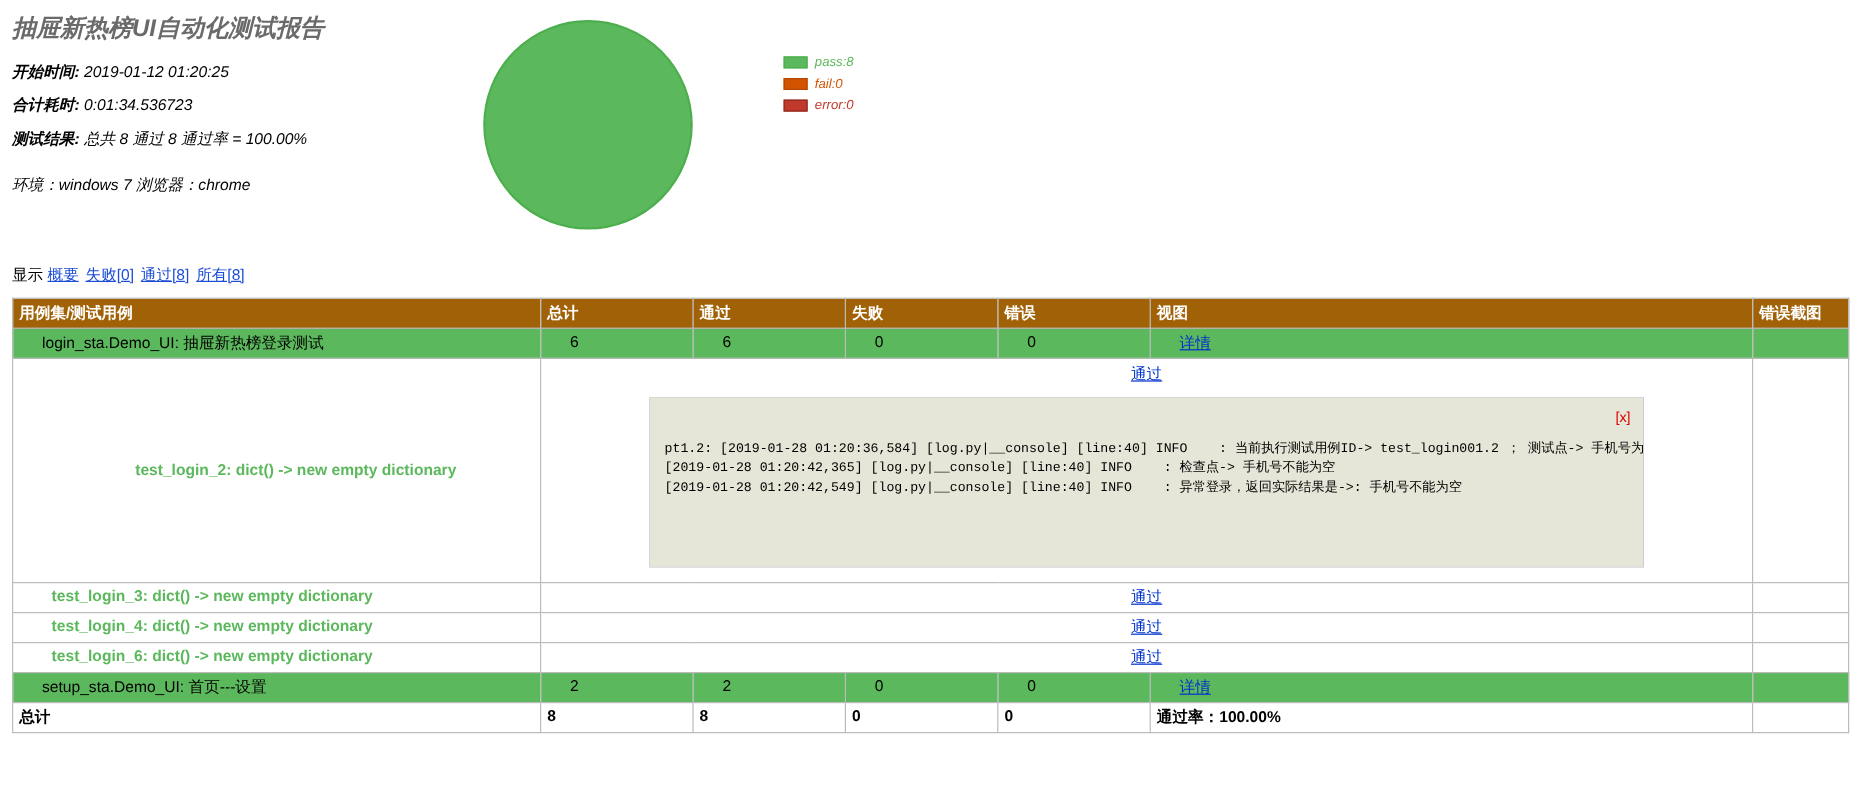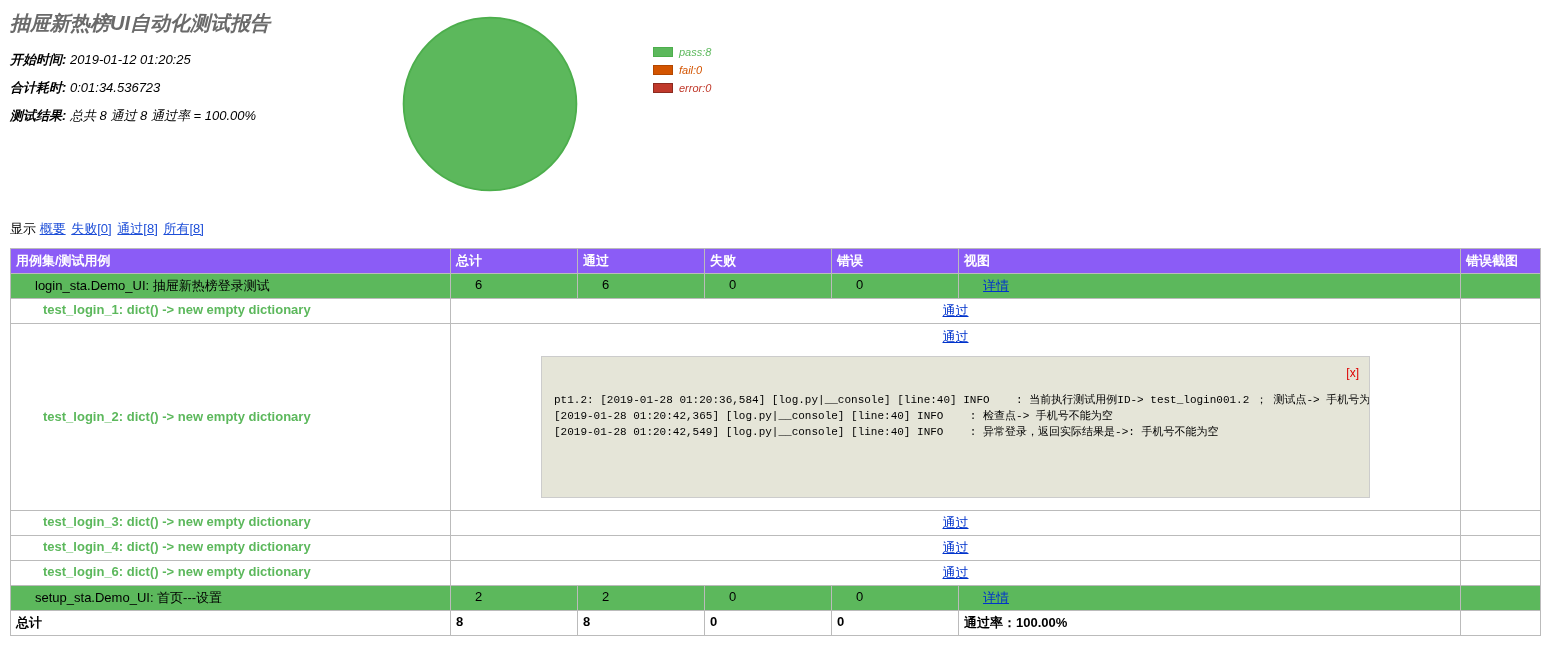--- a/index.html
+++ b/index.html
@@ -40,21 +40,21 @@
     table-layout: fixed;
     font-size: 13px;
   }
   th, td {
     border: 1px solid #bbb;
     padding: 3px 5px;
     text-align: left;
     vertical-align: top;
   }
   thead th {
-    background: #8b5cf6;
+    background: #a16207;
     color: #fff;
     font-weight: bold;
   }
   col.col-name   { width: 440px; }
   col.col-total  { width: 127px; }
   col.col-pass   { width: 127px; }
   col.col-fail   { width: 127px; }
   col.col-error  { width: 127px; }
   col.col-view   { width: auto; }
   col.col-screenshot { width: 80px; }
@@ -94,20 +94,21 @@
 </style>
 </head>
 <body>
 
 <div class="top">
   <div class="info">
     <h1>抽屉新热榜UI自动化测试报告</h1>
     <p><b>开始时间:</b> <span>2019-01-12 01:20:25</span></p>
     <p><b>合计耗时:</b> <span>0:01:34.536723</span></p>
     <p><b>测试结果:</b> <span>总共 8 通过 8 通过率 = 100.00%</span></p>
+    <p style="margin-top:20px;">环境：windows 7 浏览器：chrome</p>
   </div>
 
   <div class="chart-area">
     <svg class="pie" viewBox="0 0 100 100">
       <circle cx="50" cy="50" r="48" fill="#5cb85c" stroke="#4cae4c" stroke-width="1"></circle>
     </svg>
     <div class="legend">
       <div class="legend-item">
         <span class="swatch sw-pass"></span>
         <span style="color:#5cb85c;">pass:8</span>
@@ -158,28 +159,23 @@
     <tr class="suite">
       <td>login_sta.Demo_UI: 抽屉新热榜登录测试</td>
       <td>6</td>
       <td>6</td>
       <td>0</td>
       <td>0</td>
       <td><a href="#">详情</a></td>
       <td></td>
     </tr>
 
-    <tr class="case">
-      <td class="indent">test_login_1: dict() -&gt; new empty dictionary</td>
-      <td colspan="5" style="text-align:center;"><a href="#">通过</a></td>
-      <td></td>
-    </tr>
 
     <tr class="case log-row">
-      <td class="indent" style="vertical-align:middle;">test_login_2: dict() -&gt; new empty dictionary</td>
+      <td class="indent" style="vertical-align:middle;text-align:center;">test_login_2: dict() -&gt; new empty dictionary</td>
       <td colspan="5">
         <div class="log-wrap">
           <div class="log-link"><a href="#">通过</a></div>
           <div class="log-box"><span class="close-x">[x]</span><span>pt1.2: [2019-01-28 01:20:36,584] [log.py|__console] [line:40] INFO    : 当前执行测试用例ID-&gt; test_login001.2 ； 测试点-&gt; 手机号为空登录</span>
 <span>[2019-01-28 01:20:42,365] [log.py|__console] [line:40] INFO    : 检查点-&gt; 手机号不能为空</span>
 <span>[2019-01-28 01:20:42,549] [log.py|__console] [line:40] INFO    : 异常登录，返回实际结果是-&gt;: 手机号不能为空</span></div>
         </div>
       </td>
       <td></td>
     </tr>

